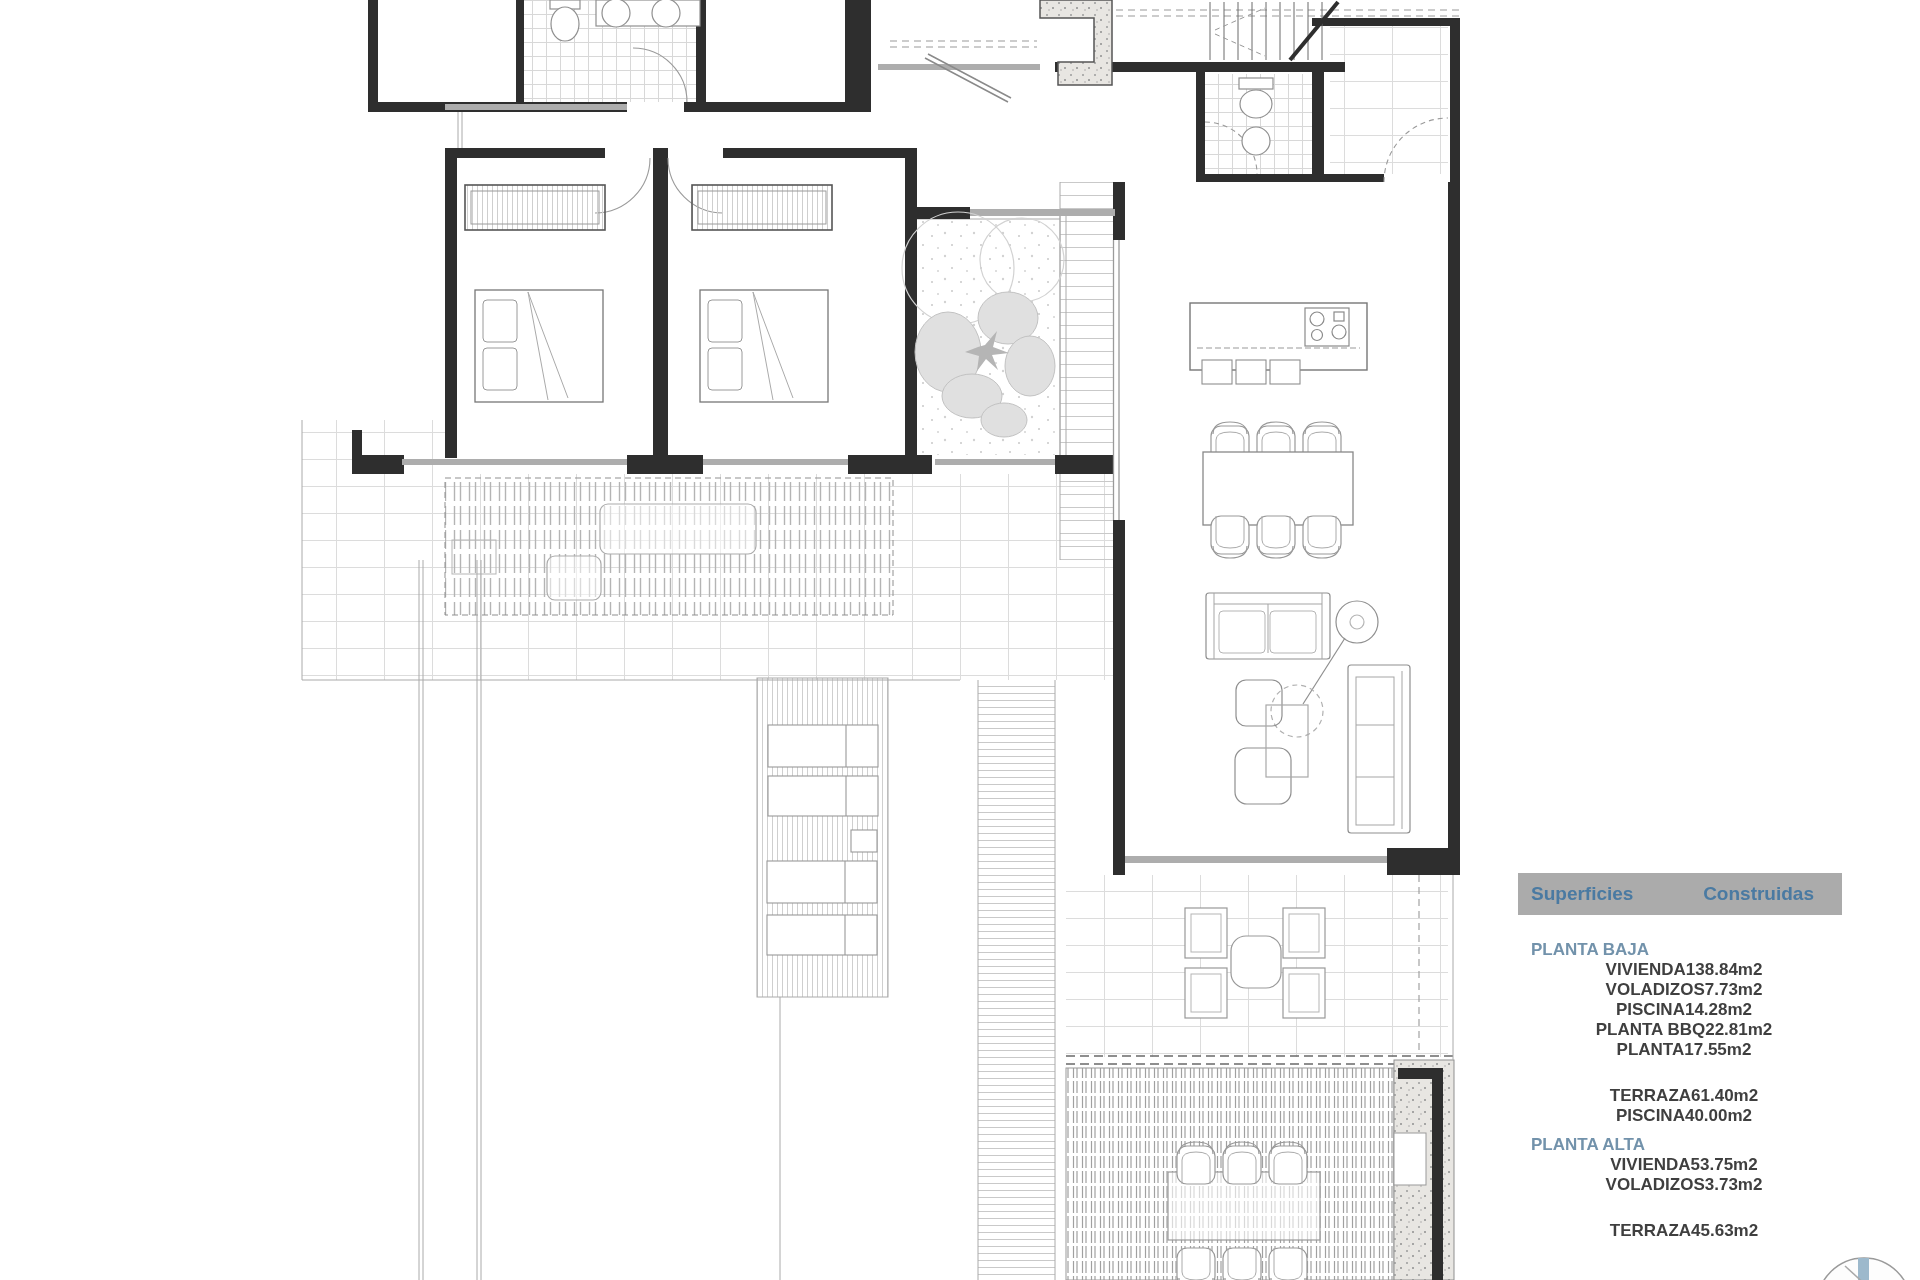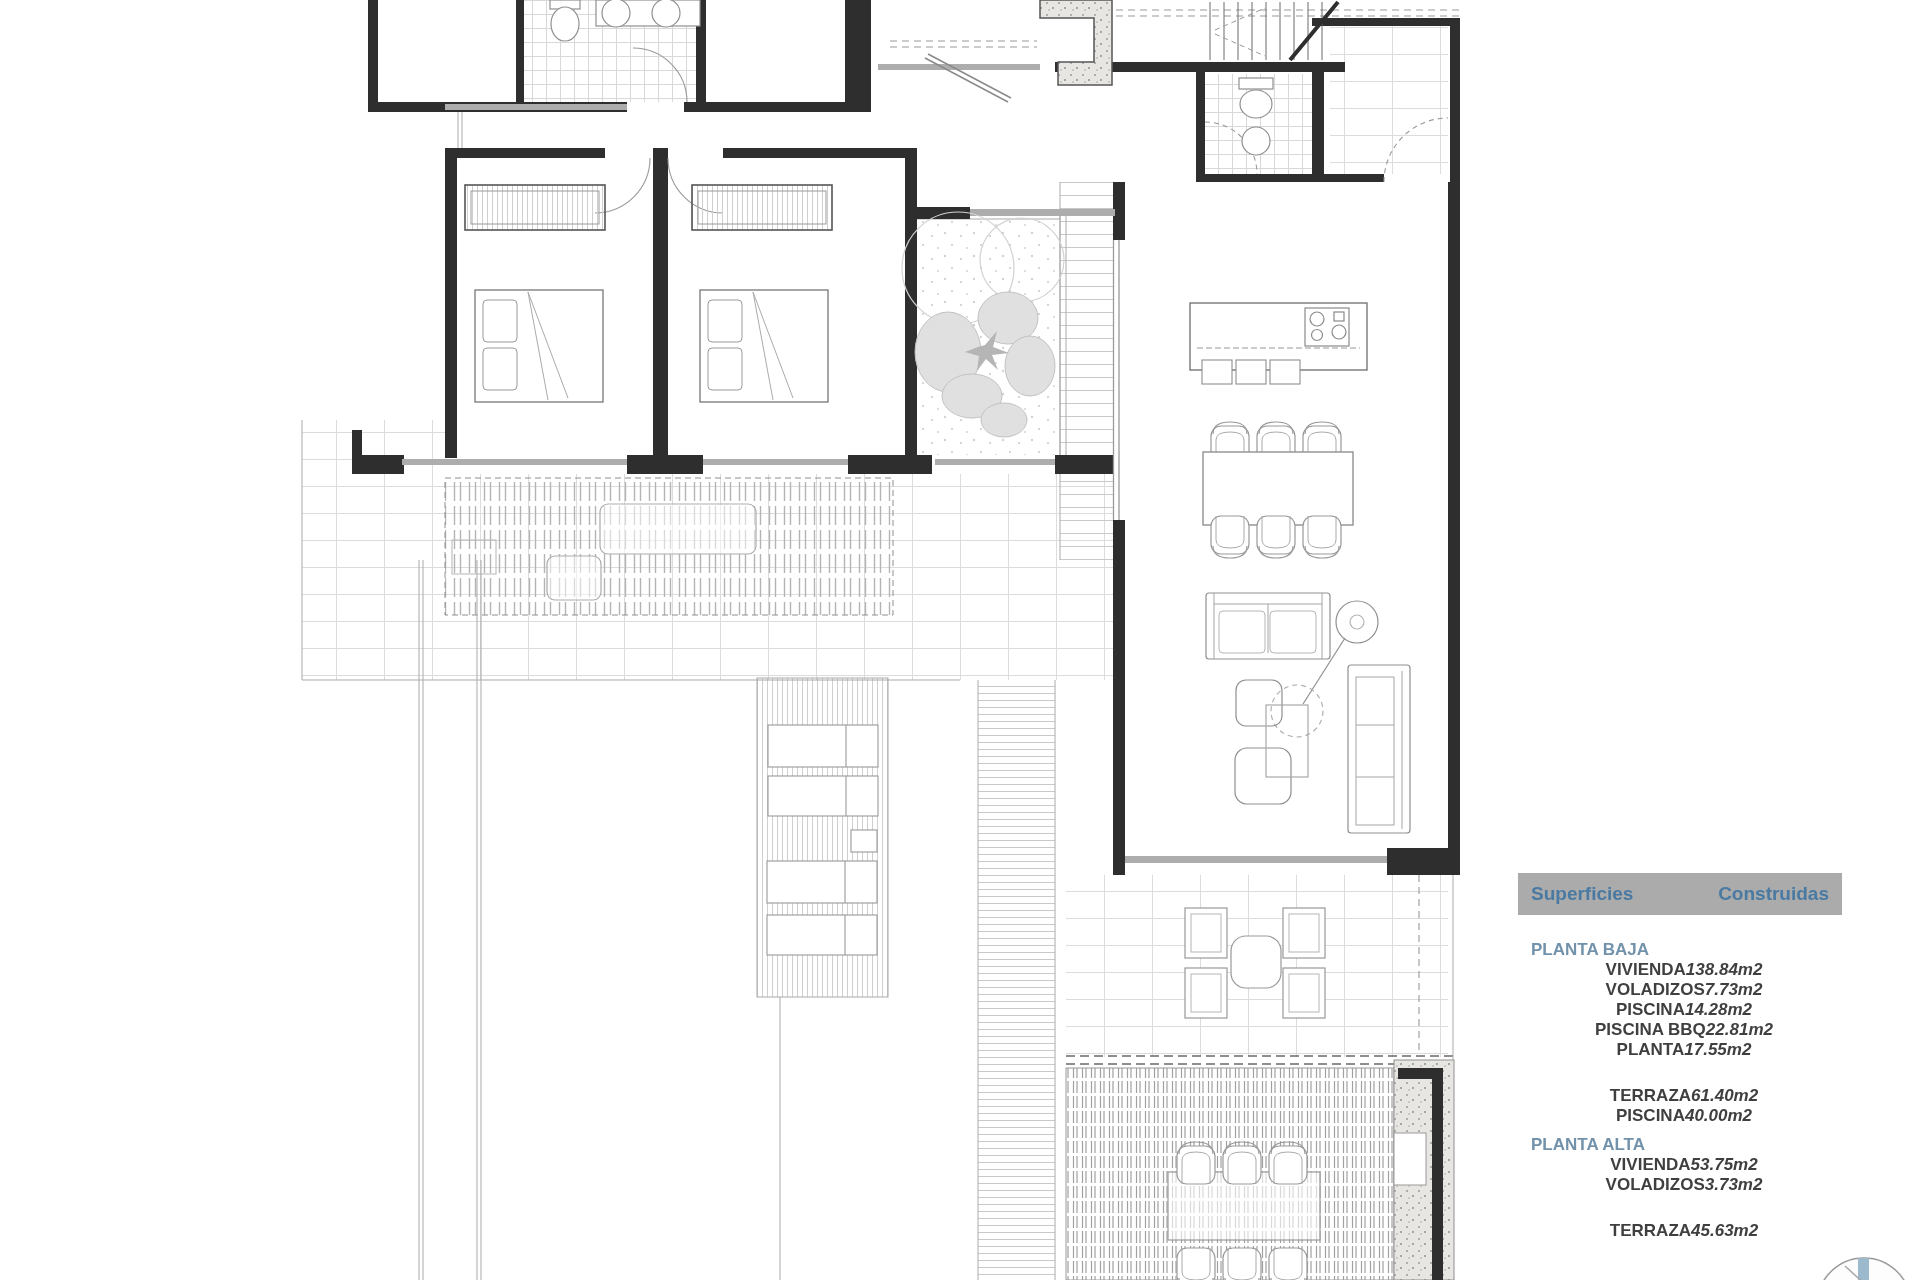--- a/index.html
+++ b/index.html
@@ -3,24 +3,24 @@
 <meta charset="utf-8">
 <style>
   html,body{margin:0;padding:0;background:#fff;}
   .stage{position:relative;width:1920px;height:1280px;background:#ffffff;overflow:hidden;
          font-family:"Liberation Sans",sans-serif;}
   .plan-svg{position:absolute;left:0;top:0;}
   
   .areas-panel{position:absolute;left:1518px;top:873px;width:324px;color:#3f3f3f;font-weight:bold;}
   .areas-header{height:42px;background:#ababab;color:#4a7aa2;font-size:19px;
                 display:flex;align-items:center;justify-content:space-between;
-                padding:0 13px 0 13px;box-sizing:border-box;}
+                padding:0 28px 0 13px;box-sizing:border-box;}
   .areas-body{padding-top:16px;font-size:17px;}
   .row{display:flex;justify-content:center;line-height:20px;padding:0 5px 0 13px;}
-  .row .val{text-align:right;font-style:italic;}
+  .row .val{text-align:right;}
   .sec-title{color:#7292ab;line-height:20px;padding-left:13px;margin-top:9px;}
   .sec-gap{height:26px;}
 </style>
 </head>
 <body>
 
 <div class="stage">
 
 <svg class="plan-svg" width="1920" height="1280" viewBox="0 0 1920 1280">
   <defs>
@@ -331,21 +331,21 @@
         </div>
         <div class="row">
           <span class="lbl">VOLADIZOS</span>
           <span class="val">7.73m2</span>
         </div>
         <div class="row">
           <span class="lbl">PISCINA</span>
           <span class="val">14.28m2</span>
         </div>
         <div class="row">
-          <span class="lbl">PISCINA BBQ</span>
+          <span class="lbl">PLANTA BBQ</span>
           <span class="val">22.81m2</span>
         </div>
         <div class="row">
           <span class="lbl">PLANTA</span>
           <span class="val">17.55m2</span>
         </div>
         <div class="sec-gap"></div>
         <div class="row">
           <span class="lbl">TERRAZA</span>
           <span class="val">61.40m2</span>

